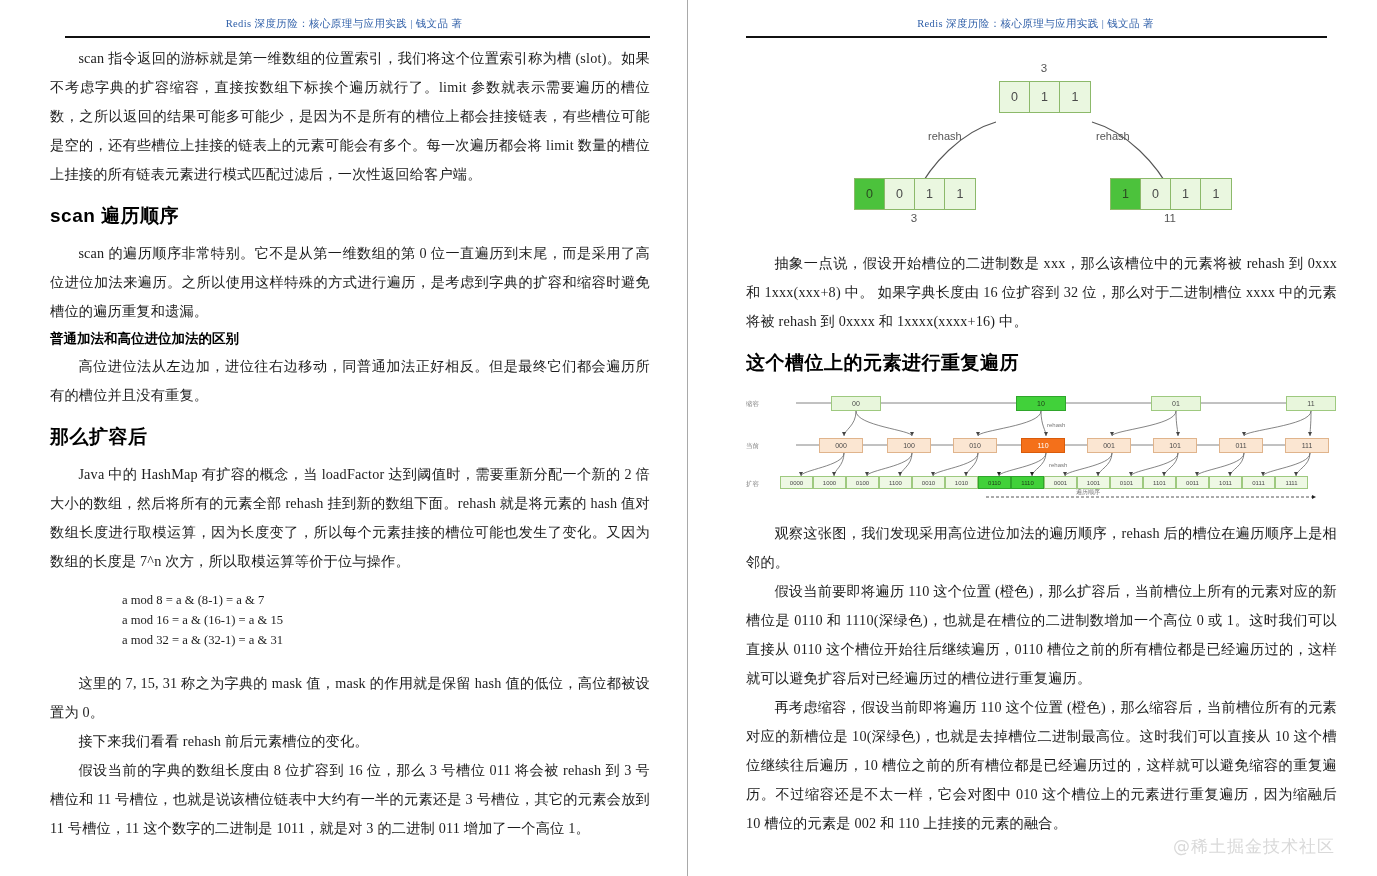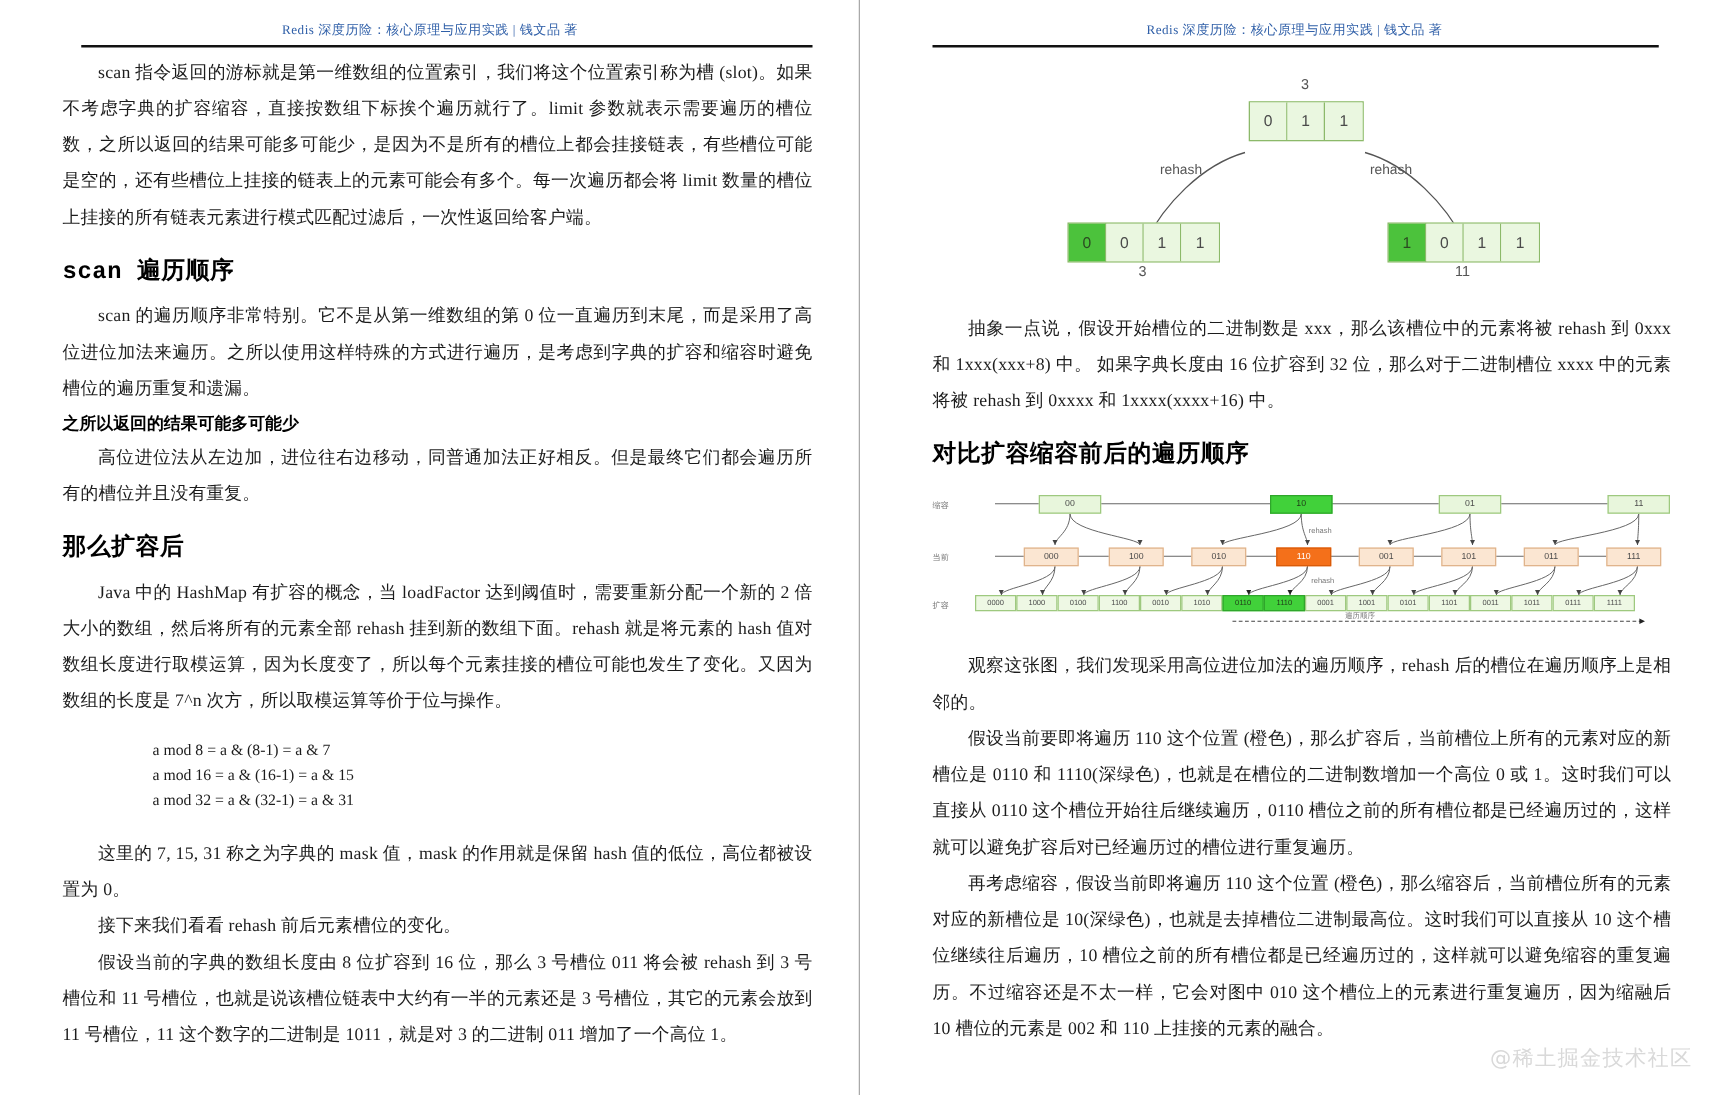--- a/index.html
+++ b/index.html
@@ -87,21 +87,21 @@
 
   h2.h-sec {
     font-family: "Liberation Sans", "DejaVu Sans", sans-serif;
     font-size: 19px;
     font-weight: bold;
     margin: 14px 0 10px 0;
     letter-spacing: .5px;
     color: #000;
   }
   h2.h-sec.serifnum {
-    font-family: Liberation Mono, monospace;
+    font-family: Liberation Sans, sans-serif;
   }
   h3.h-sub {
     font-family: "Liberation Sans", "DejaVu Sans", sans-serif;
     font-size: 13.5px;
     font-weight: bold;
     margin: 4px 0 4px 0;
     color: #000;
   }
   .code-block {
     margin: 14px 0 6px 0;
@@ -195,21 +195,21 @@
   .tree-note {
     position: absolute;
     font-family: "Liberation Sans", "DejaVu Sans", sans-serif;
     font-size: 6px;
     color: #777;
   }
 
   
   .watermark {
     position: absolute;
-    right: 23px;
+    right: 42px;
     bottom: 18px;
     font-family: "DejaVu Sans", "Liberation Sans", sans-serif;
     font-size: 17px;
     color: #d9d9d9;
     letter-spacing: 1px;
     white-space: nowrap;
   }
 </style>
 </head>
 <body>
@@ -224,21 +224,21 @@
     </div>
 
     <div class="gap-s"></div>
 
     <p class="para">scan 指令返回的游标就是第一维数组的位置索引，我们将这个位置索引称为槽 (slot)。如果不考虑字典的扩容缩容，直接按数组下标挨个遍历就行了。limit 参数就表示需要遍历的槽位数，之所以返回的结果可能多可能少，是因为不是所有的槽位上都会挂接链表，有些槽位可能是空的，还有些槽位上挂接的链表上的元素可能会有多个。每一次遍历都会将 limit 数量的槽位上挂接的所有链表元素进行模式匹配过滤后，一次性返回给客户端。</p>
 
     <h2 class="h-sec serifnum">scan 遍历顺序</h2>
 
     <p class="para">scan 的遍历顺序非常特别。它不是从第一维数组的第 0 位一直遍历到末尾，而是采用了高位进位加法来遍历。之所以使用这样特殊的方式进行遍历，是考虑到字典的扩容和缩容时避免槽位的遍历重复和遗漏。</p>
 
-    <h3 class="h-sub">之所以返回的结果可能多可能少</h3>
+    <h3 class="h-sub">普通加法和高位进位加法的区别</h3>
 
     <p class="para">高位进位法从左边加，进位往右边移动，同普通加法正好相反。但是最终它们都会遍历所有的槽位并且没有重复。</p>
 
     <h2 class="h-sec">那么扩容后</h2>
 
     <p class="para">Java 中的 HashMap 有扩容的概念，当 loadFactor 达到阈值时，需要重新分配一个新的 2 倍大小的数组，然后将所有的元素全部 rehash 挂到新的数组下面。rehash 就是将元素的 hash 值对数组长度进行取模运算，因为长度变了，所以每个元素挂接的槽位可能也发生了变化。又因为数组的长度是 7^n 次方，所以取模运算等价于位与操作。</p>
 
     <div class="code-block">
       <div>a mod 8 = a &amp; (8-1) = a &amp; 7</div>
       <div>a mod 16 = a &amp; (16-1) = a &amp; 15</div>
@@ -298,21 +298,21 @@
         <div class="cell hl">1</div>
         <div class="cell">0</div>
         <div class="cell">1</div>
         <div class="cell">1</div>
       </div>
       <div class="fig-label" style="left:364px; top:158px; width:120px;">11</div>
     </div>
 
     <p class="para">抽象一点说，假设开始槽位的二进制数是 xxx，那么该槽位中的元素将被 rehash 到 0xxx 和 1xxx(xxx+8) 中。 如果字典长度由 16 位扩容到 32 位，那么对于二进制槽位 xxxx 中的元素将被 rehash 到 0xxxx 和 1xxxx(xxxx+16) 中。</p>
 
-    <h2 class="h-sec">对比扩容缩容前后的遍历顺序</h2>
+    <h2 class="h-sec">这个槽位上的元素进行重复遍历</h2>
 
     <div class="tree-fig">
       <svg width="596" height="112">
         <defs>
           <marker id="ah2" markerWidth="6" markerHeight="6" refX="5" refY="2.5" orient="auto">
             <path d="M0,0 L5,2.5 L0,5 z" fill="#444"></path>
           </marker>
           <marker id="ah3" markerWidth="6" markerHeight="6" refX="5" refY="2.5" orient="auto">
             <path d="M0,0 L5,2.5 L0,5 z" fill="#222"></path>
           </marker>

